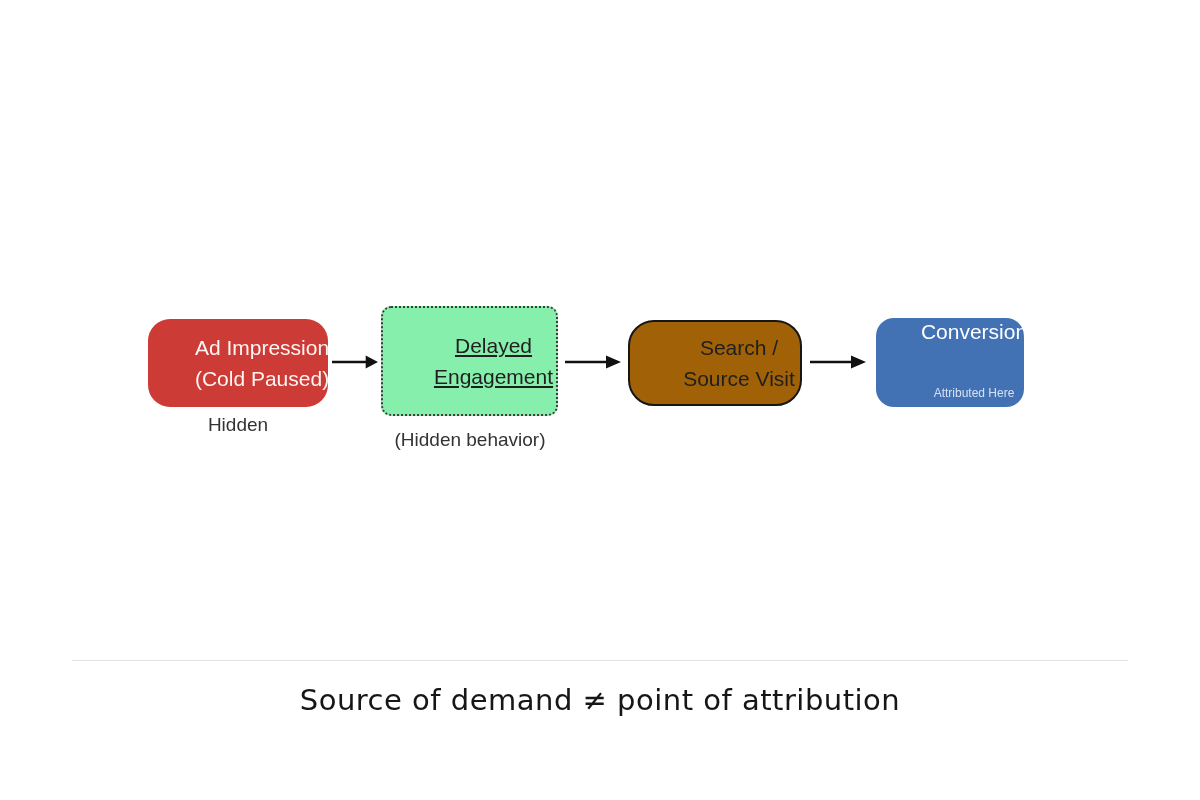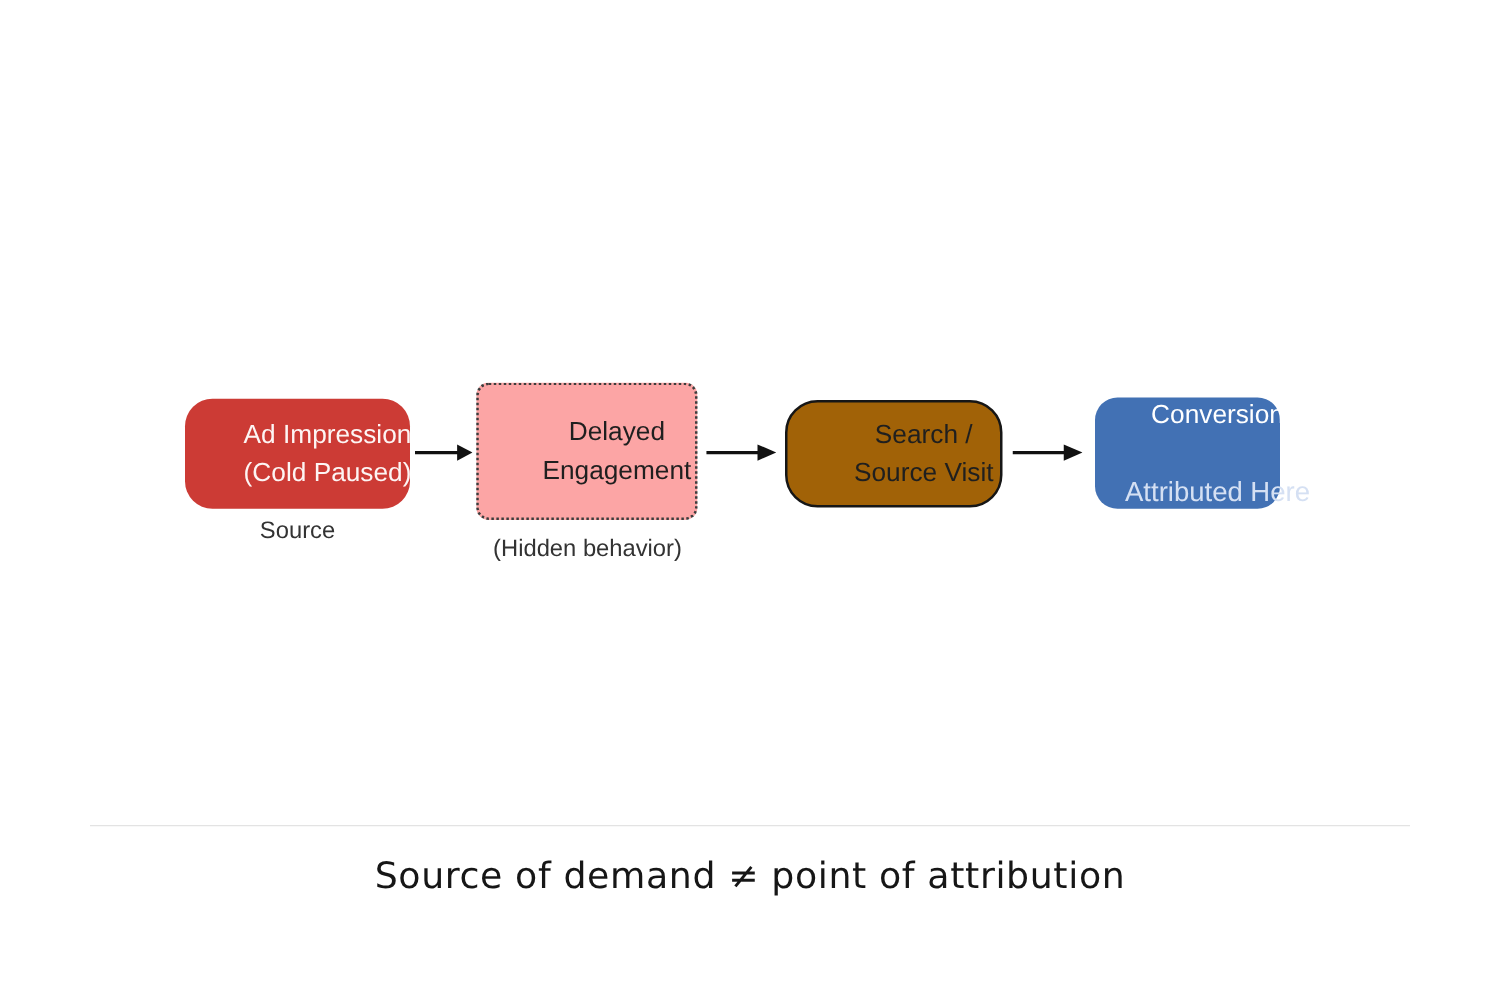--- a/index.html
+++ b/index.html
@@ -25,43 +25,44 @@
 
   .node-red {
     left: 148px; top: 319px; width: 180px; height: 88px;
     background: #cc3b35;
     border-radius: 22px;
     color: #fdf5f4;
   }
 
   .node-dotted {
     left: 381px; top: 306px; width: 177px; height: 110px;
-    background: #fca5a5;
+    background: #86efac;
     border: 2px dotted #3c3c3c;
     border-radius: 10px;
     color: #1f1f1f;
+    text-decoration: underline;
   }
 
   .node-outline {
     left: 628px; top: 320px; width: 174px; height: 86px;
     background: #a16207;
     border: 2.5px solid #161616;
     border-radius: 26px;
     color: #1f1f1f;
   }
 
   .node-blue {
     left: 876px; top: 318px; width: 148px; height: 89px;
     background: #4271b4;
     border-radius: 18px;
     color: #ffffff;
   }
   .node-blue .line-secondary {
     color: #d5e0f3;
-    font-size: 22px;
+    font-size: 12px;
     margin-top: 31px;
   }
 
   .sublabel {
     position: absolute;
     text-align: center;
     font-size: 19px;
     color: #333333;
     white-space: nowrap;
     transform: translateX(-50%);
@@ -99,21 +100,21 @@
 </style>
 </head>
 <body>
 
 <div class="canvas">
 
   <div class="node node-red">
     <div class="line">Ad Impression</div>
     <div class="line">(Cold Paused)</div>
   </div>
-  <div class="sublabel sublabel-paused">Source</div>
+  <div class="sublabel sublabel-paused">Hidden</div>
 
   <div class="arrow arrow-1">
     <svg viewBox="0 0 56 16" preserveAspectRatio="none">
       <line x1="0" y1="8" x2="42" y2="8" stroke="#111111" stroke-width="2.6"></line>
       <polygon points="41,1.5 56,8 41,14.5" fill="#111111"></polygon>
     </svg>
   </div>
 
   <div class="node node-dotted">
     <div class="line">Delayed</div>

